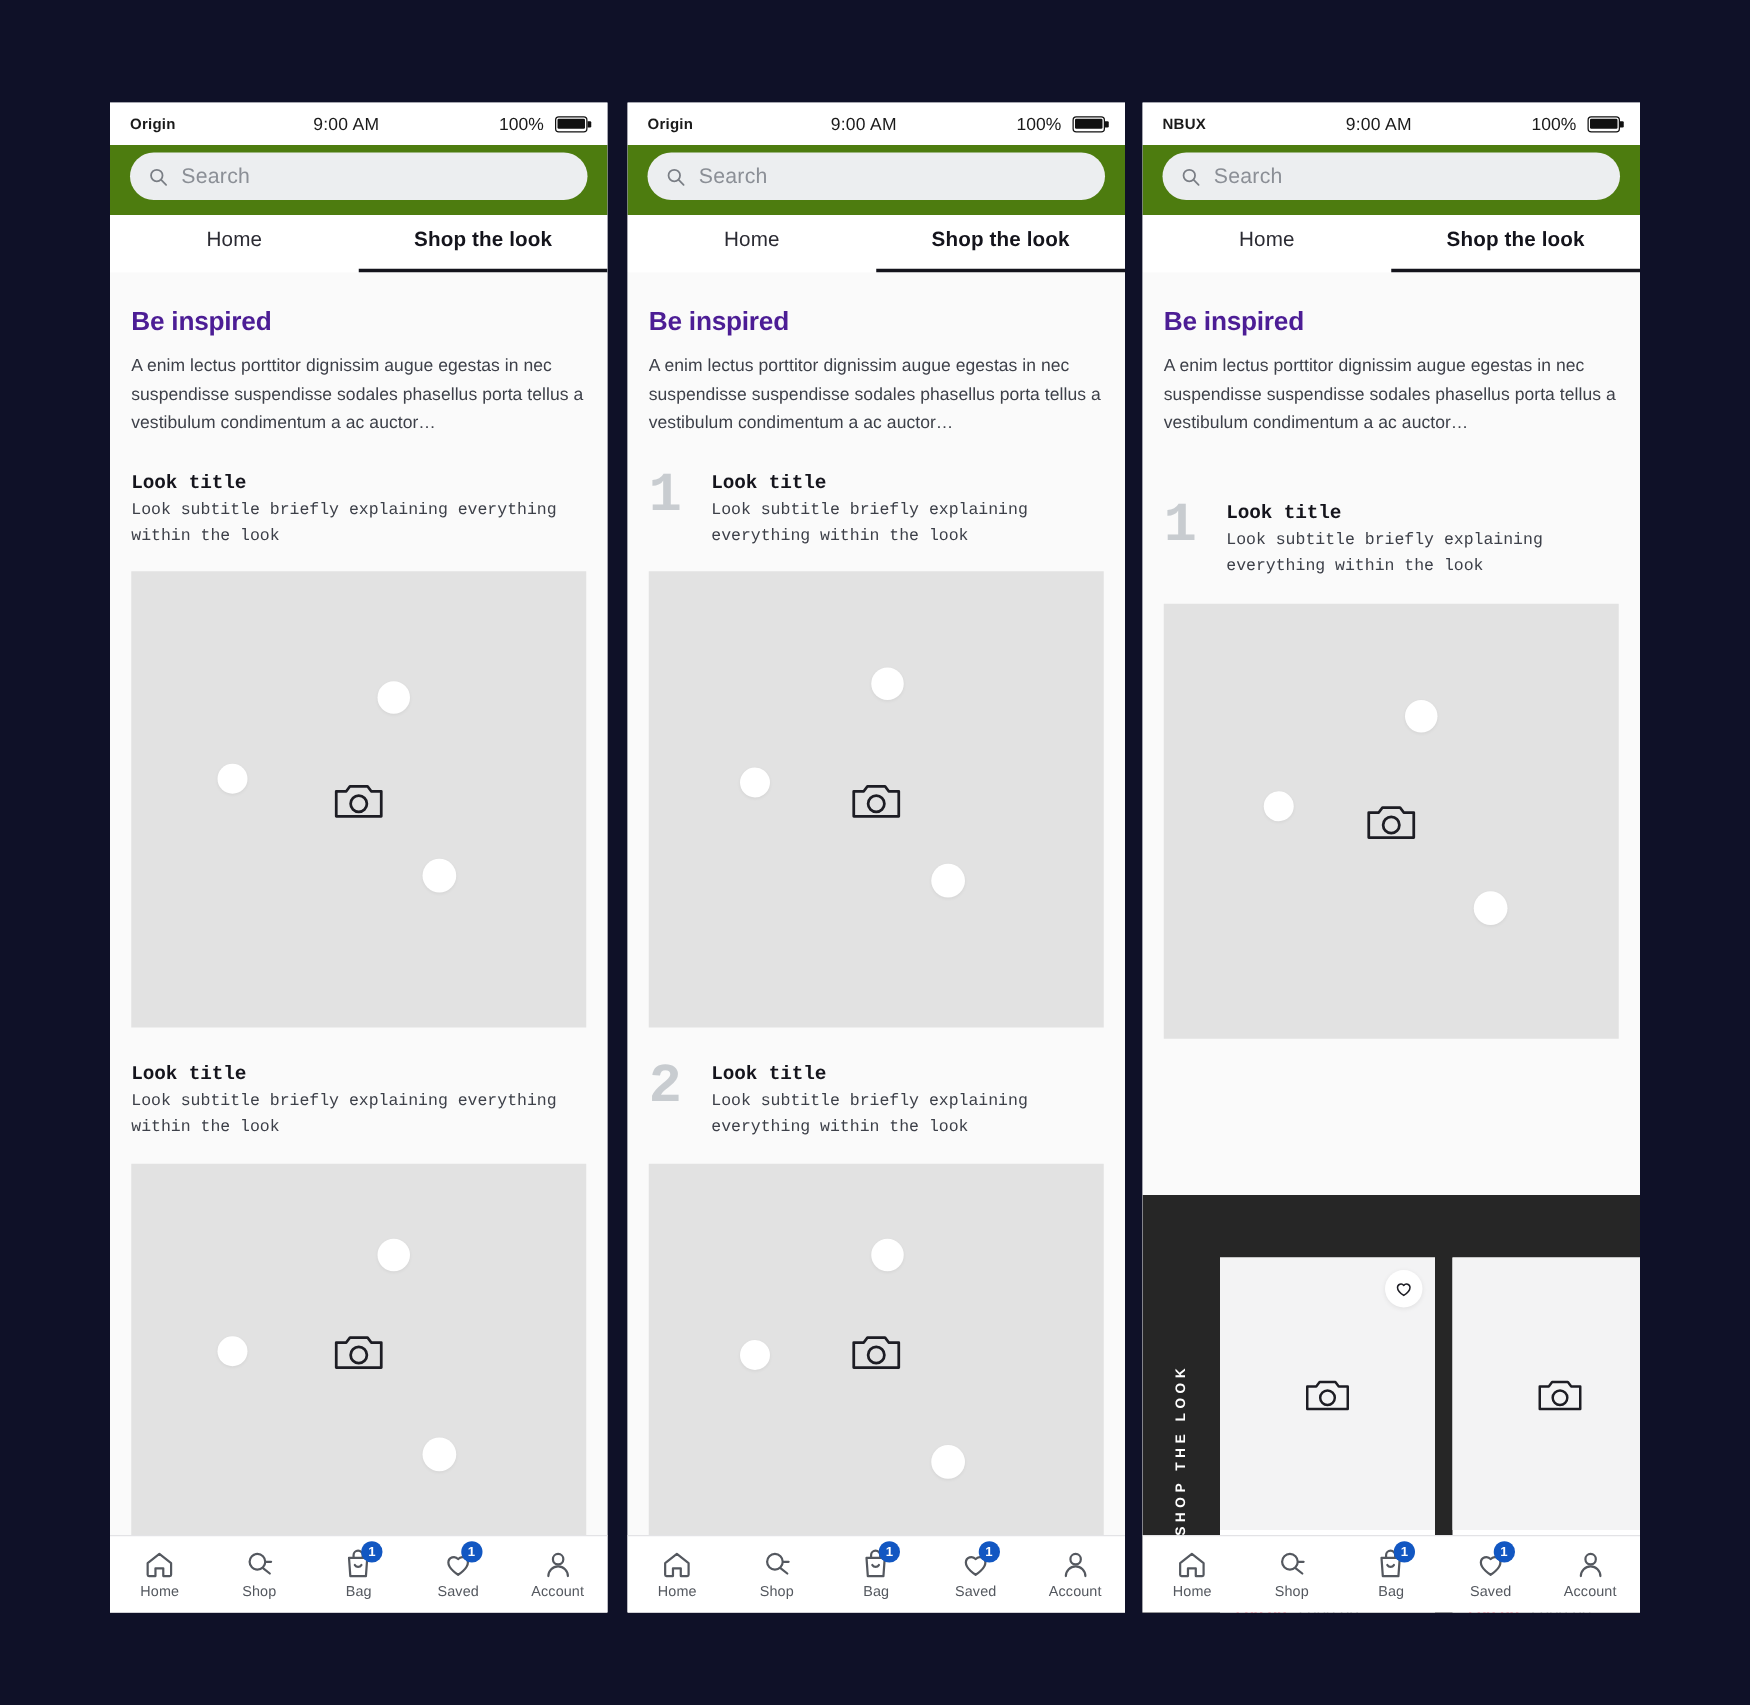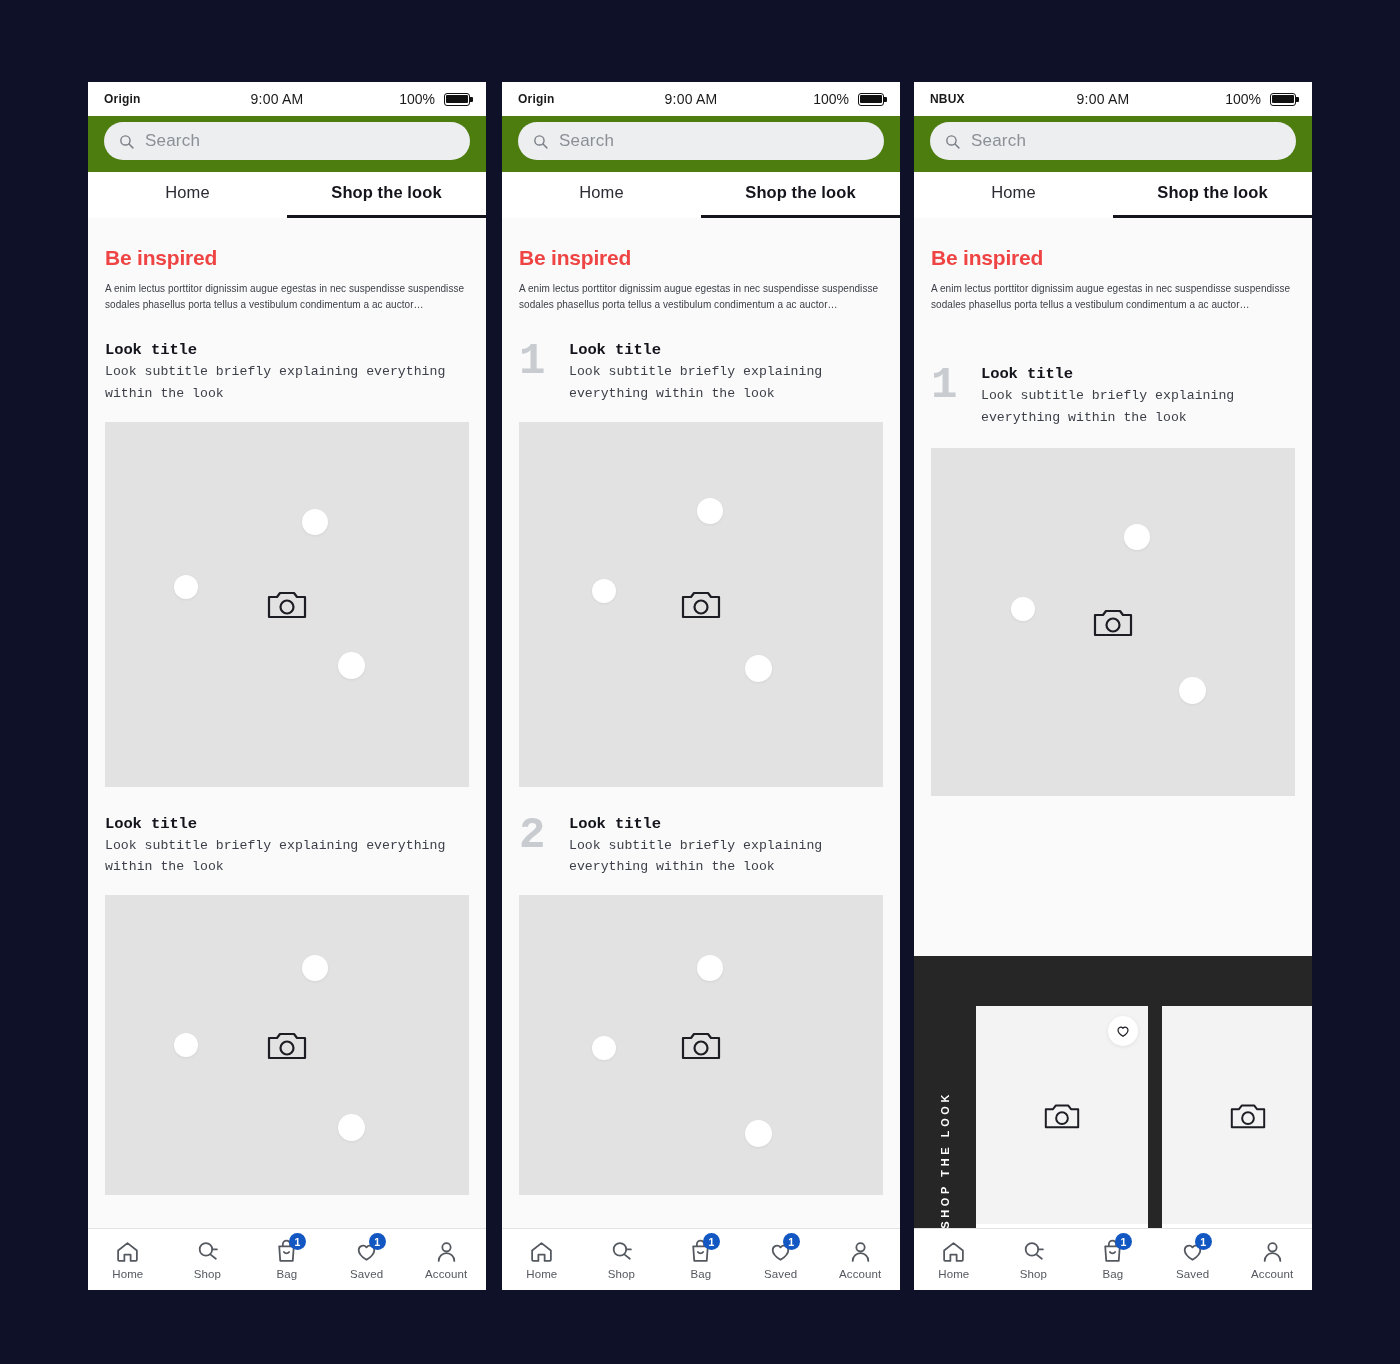--- a/index.html
+++ b/index.html
@@ -59,25 +59,25 @@
     flex: 1; text-align: center; padding: 11px 0 13px;
     font-size: 16.5px; color: #2b2b33; letter-spacing: .1px;
     border-bottom: 3px solid transparent;
   }
   .tab.active { font-weight: bold; color: #14141c; border-bottom-color: #14141c; }
 
   
   .content { background: #fafafa; height: 100%; position: relative; }
   .sec-pad { padding: 0 17px; }
   .be-inspired {
-    font-size: 21px; font-weight: bold; color: #ef4444;
+    font-size: 21px; font-weight: bold; color: #4c1d95;
     letter-spacing: -.2px; padding-top: 28px;
   }
   .blurb {
-    font-size: 10px; line-height: 1.62; color: #3d4049;
+    font-size: 14px; line-height: 1.62; color: #3d4049;
     padding-top: 11px; letter-spacing: .05px;
   }
 
   .look-head { display: flex; gap: 14px; padding-top: 28px; font-family: Liberation Mono, monospace; }
   .look-num {
     font-size: 44px; font-weight: bold; color: #c8ccd0;
     line-height: .92; width: 36px; flex: none; letter-spacing: -1px;
   }
   .look-txt { flex: 1; }
   .look-title { font-size: 15.5px; font-weight: bold; color: #14141c; letter-spacing: -.1px; }

